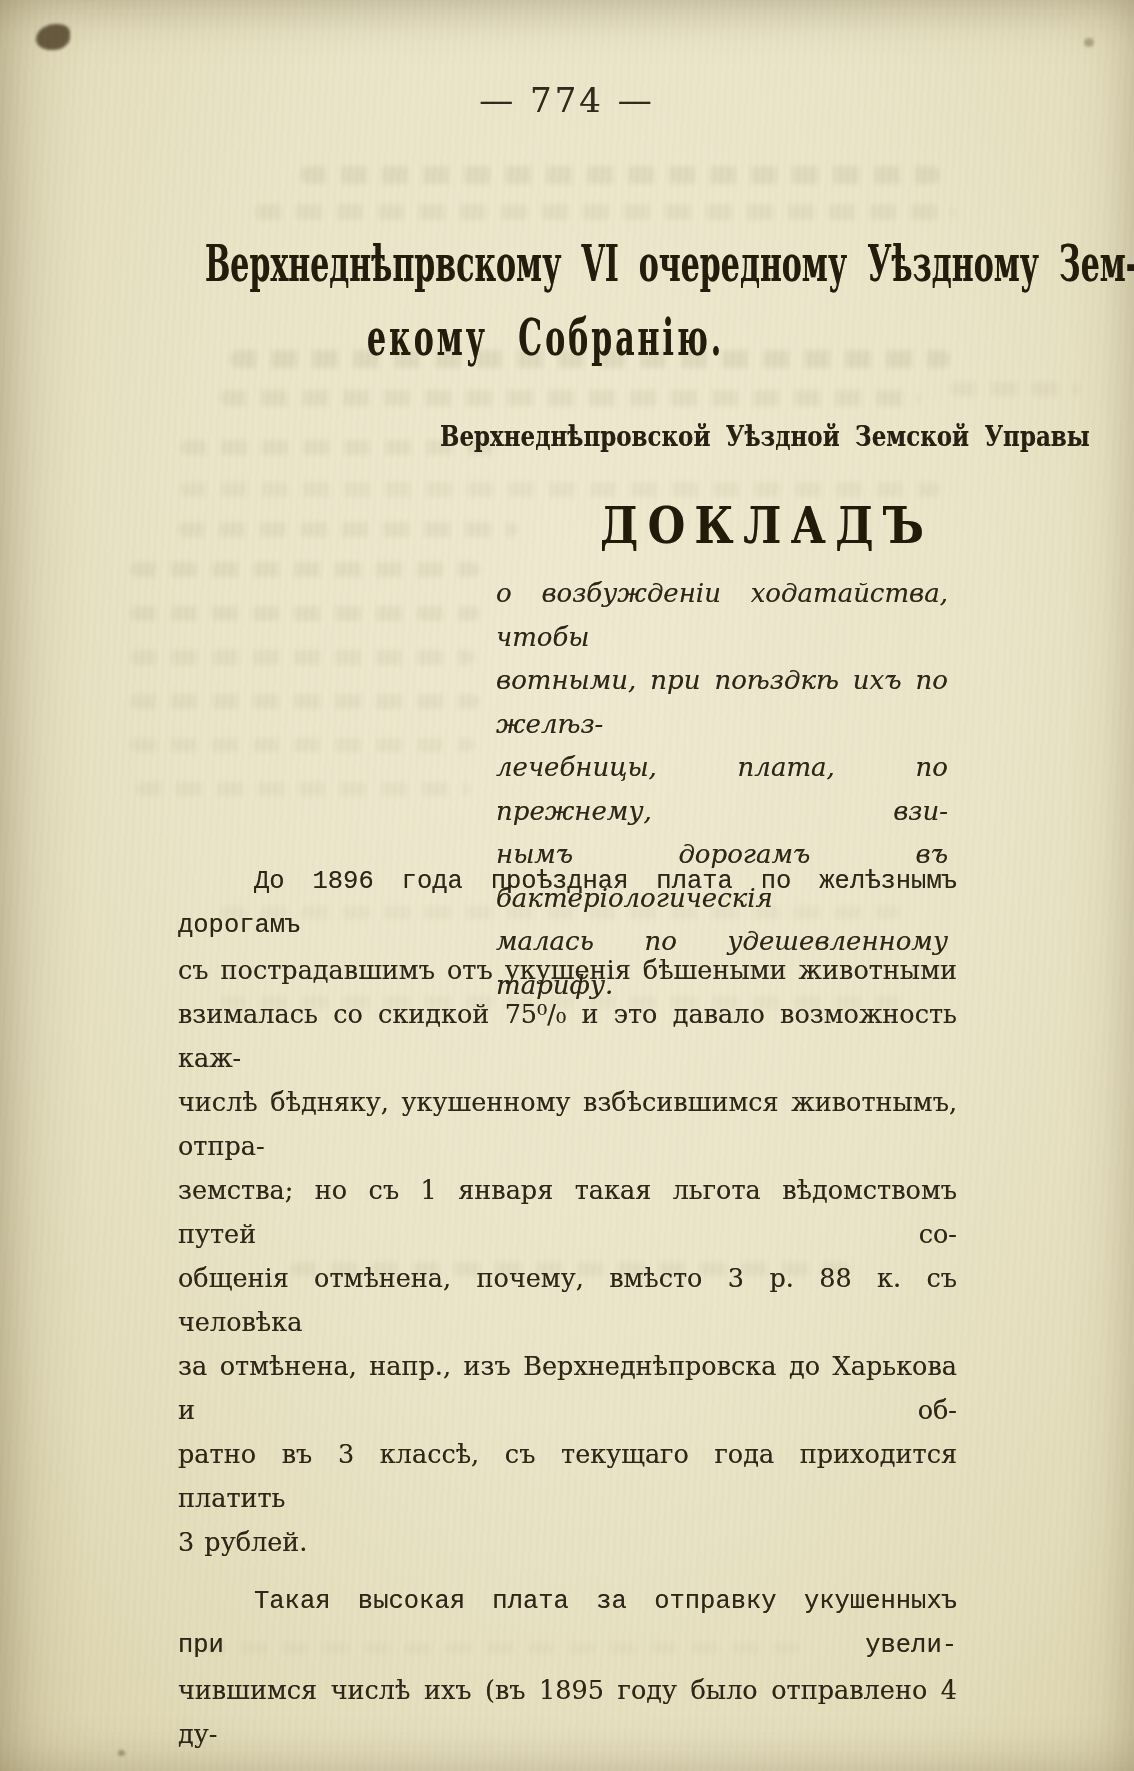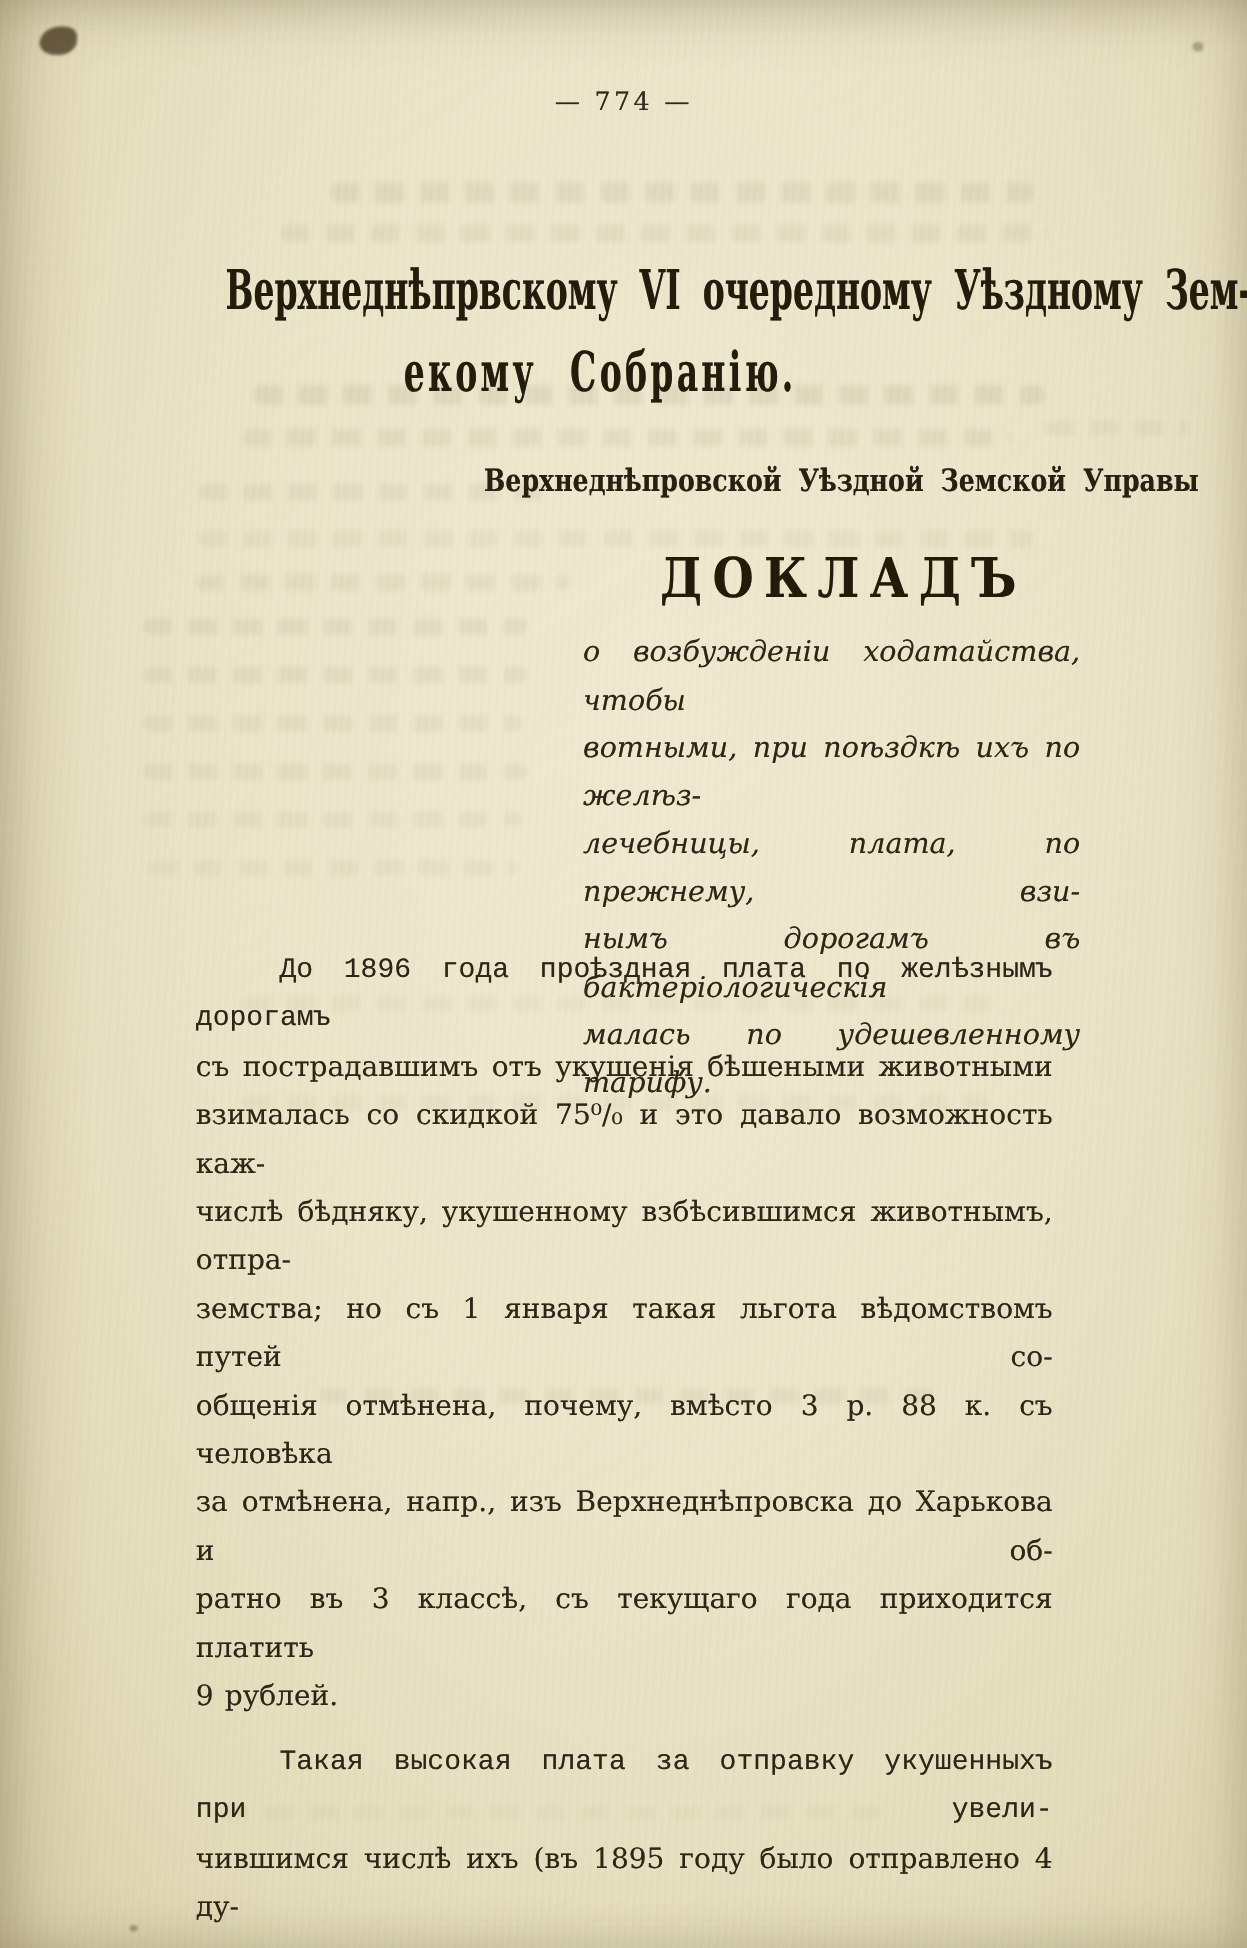--- a/index.html
+++ b/index.html
@@ -13,36 +13,36 @@
                 inset 0 35px 60px -35px rgba(90,72,38,.28),
                 inset 0 -30px 60px -35px rgba(90,72,38,.18);
   }
   .scan::after{ 
     content:""; position:absolute; inset:0; pointer-events:none; opacity:.5;
     background: repeating-linear-gradient(93deg, rgba(160,148,110,.05) 0 3px, rgba(255,255,250,.04) 3px 7px);
   }
   .txt { position:absolute; text-shadow:0 0 .6px rgba(43,34,20,.55); }
 
   .pagenum { top:80px; left:0; width:1134px; text-align:center;
-    font-size:23px; letter-spacing:3px; color:#2e2718; }
+    font-size:34px; letter-spacing:3px; color:#2e2718; }
 
   .hline { white-space:nowrap; font-weight:bold; font-size:50px; color:#201808;
     transform:scaleX(.60); transform-origin:left center; word-spacing:16px; }
   .hline1 { left:205px; top:234px; }
   .hline2 { left:367px; top:308px; letter-spacing:5px; word-spacing:28px; }
 
   .subtitle { top:420px; left:440px; white-space:nowrap; font-weight:bold;
     font-size:28px; word-spacing:9px; transform:scaleX(.82); transform-origin:left center;
     color:#241c0e; }
 
   .doklad { left:600px; top:496px; white-space:nowrap; font-weight:bold;
     font-size:50px; letter-spacing:11px; transform:scaleX(.86); transform-origin:left center;
     color:#1e1706; }
 
-  .epigraph { left:530px; top:572px; width:452px; font-style:italic; font-size:26px; }
+  .epigraph { left:496px; top:572px; width:452px; font-style:italic; font-size:26px; }
   .epigraph .ln { line-height:43.5px; text-align:justify; text-align-last:justify; }
   .epigraph .outdent { margin-left:-37px; width:489px; }
 
   .bodytext { left:178px; top:860px; width:779px; font-size:25.5px; }
   .bodytext .ln { line-height:44px; text-align:justify; text-align-last:justify;
     word-spacing:2px; }
   .bodytext .indent { text-indent:76px;font-family:Liberation Mono, monospace; }
   .bodytext .noj { text-align:left; text-align-last:left; }
   .para2 { margin-top:16px; }
 
@@ -107,21 +107,21 @@
   <div class="txt bodytext">
     <div class="para1">
       <div class="ln indent">До 1896 года проѣздная плата по желѣзнымъ дорогамъ</div>
       <div class="ln">съ пострадавшимъ отъ укушенія бѣшеными животными</div>
       <div class="ln">взималась со скидкой 75⁰/₀ и это давало возможность каж-</div>
       <div class="ln">числѣ бѣдняку, укушенному взбѣсившимся животнымъ, отпра-</div>
       <div class="ln">земства; но съ 1 января такая льгота вѣдомствомъ путей со-</div>
       <div class="ln">общенія отмѣнена, почему, вмѣсто 3 р. 88 к. съ человѣка</div>
       <div class="ln">за отмѣнена, напр., изъ Верхнеднѣпровска до Харькова и об-</div>
       <div class="ln">ратно въ 3 классѣ, съ текущаго года приходится платить</div>
-      <div class="ln noj">9 рублей.</div>
+      <div class="ln noj">3 рублей.</div>
     </div>
     <div class="para2">
       <div class="ln indent">Такая высокая плата за отправку укушенныхъ при увели-</div>
       <div class="ln">чившимся числѣ ихъ (въ 1895 году было отправлено 4 ду-</div>
 
     </div>
   </div>
 
 </div>
 

